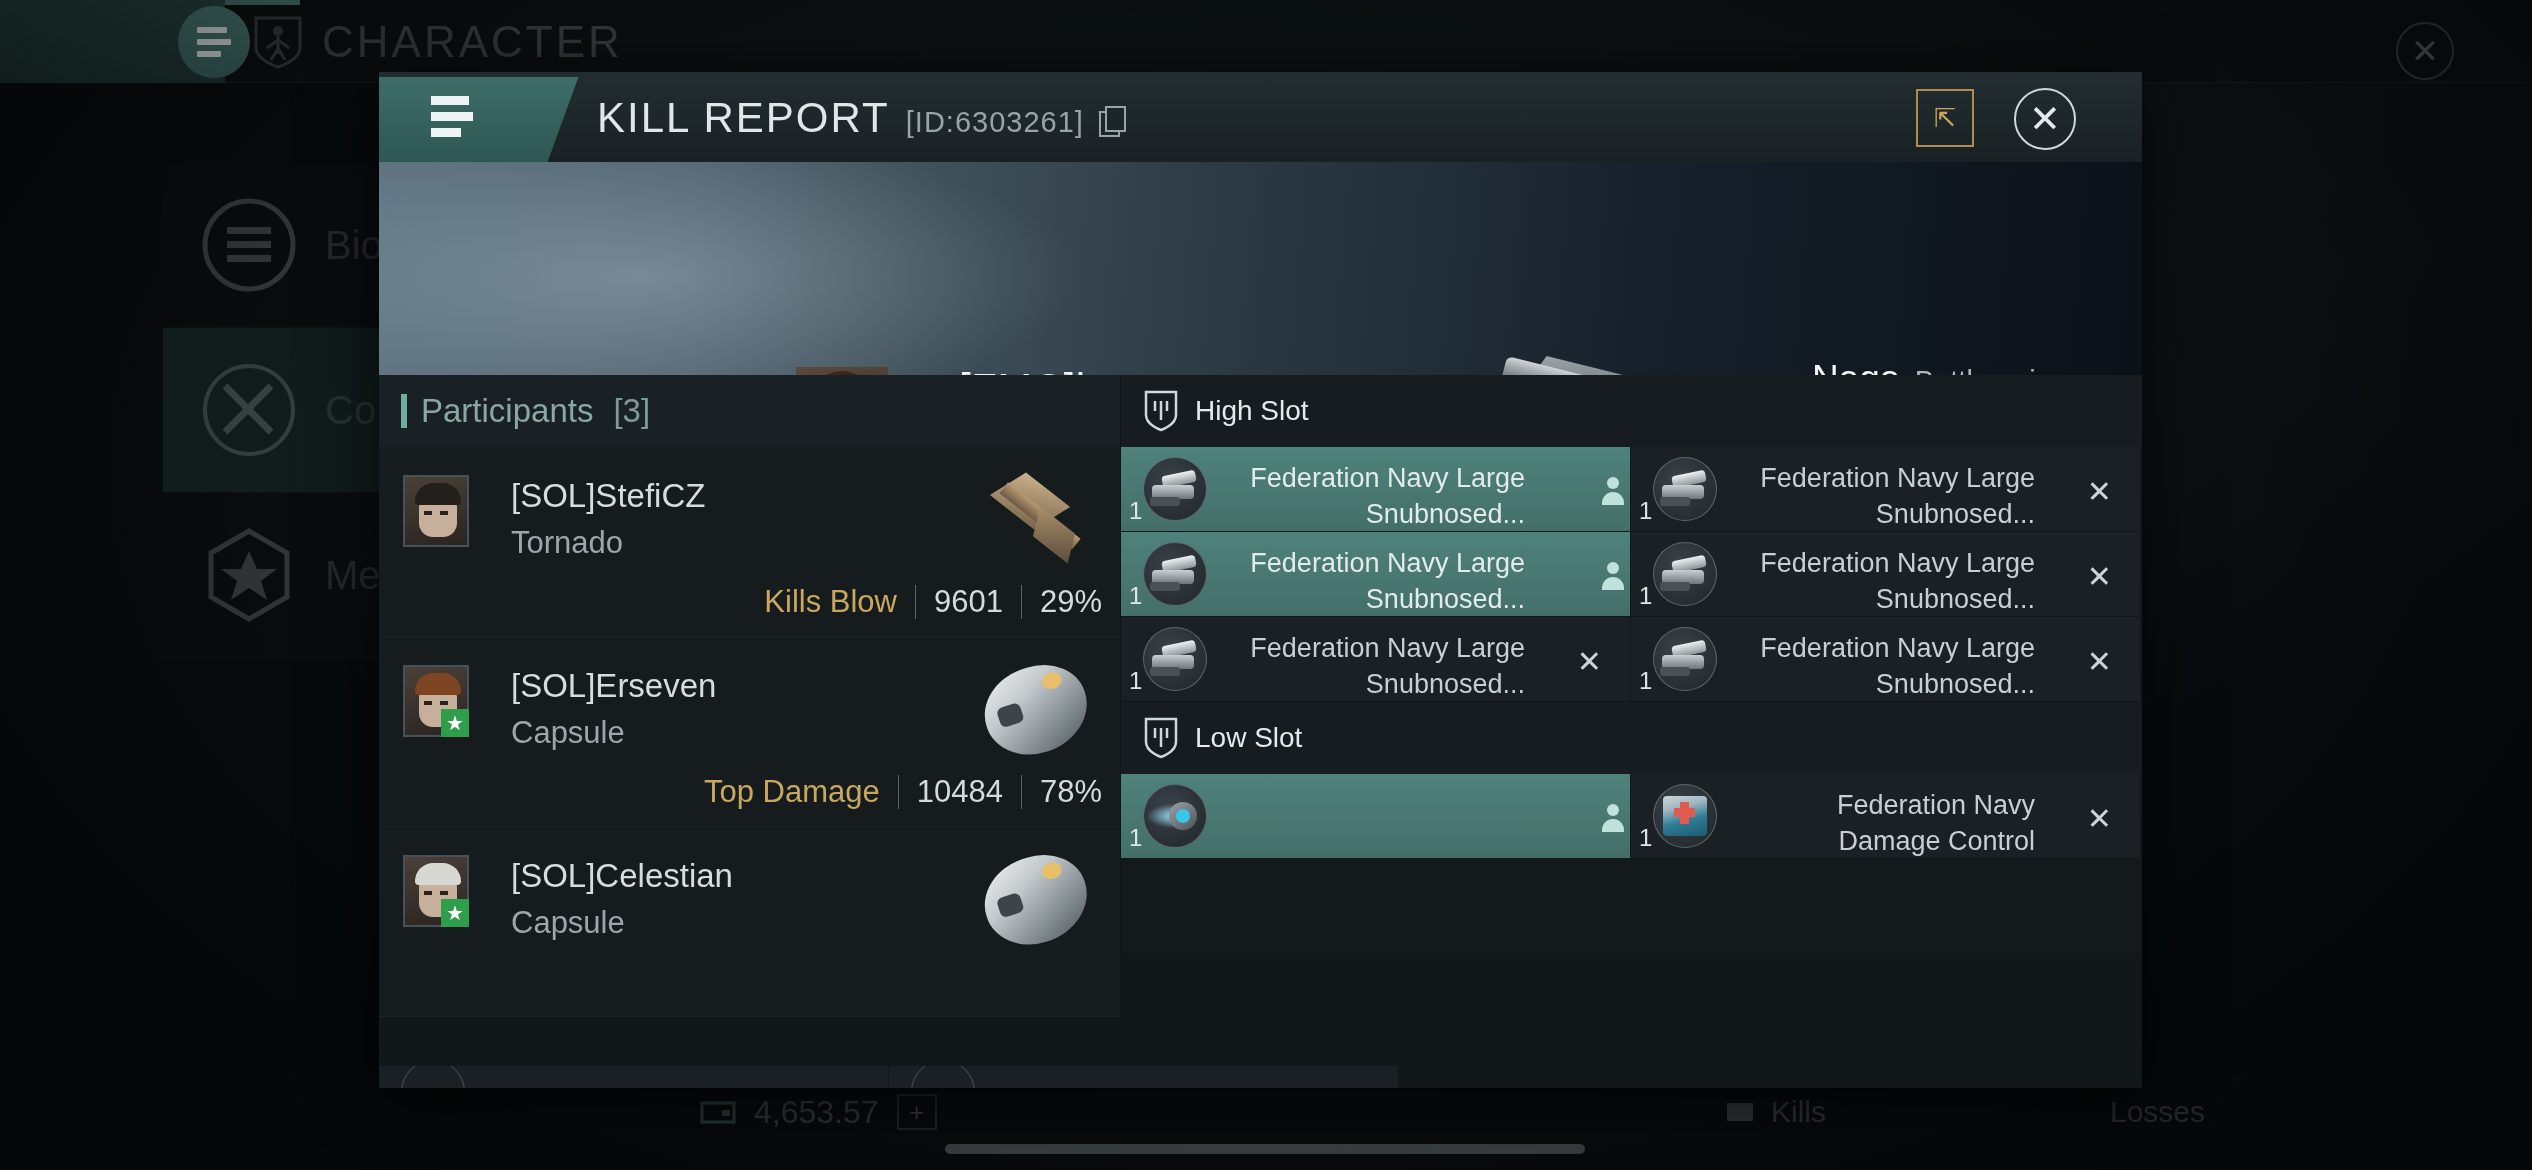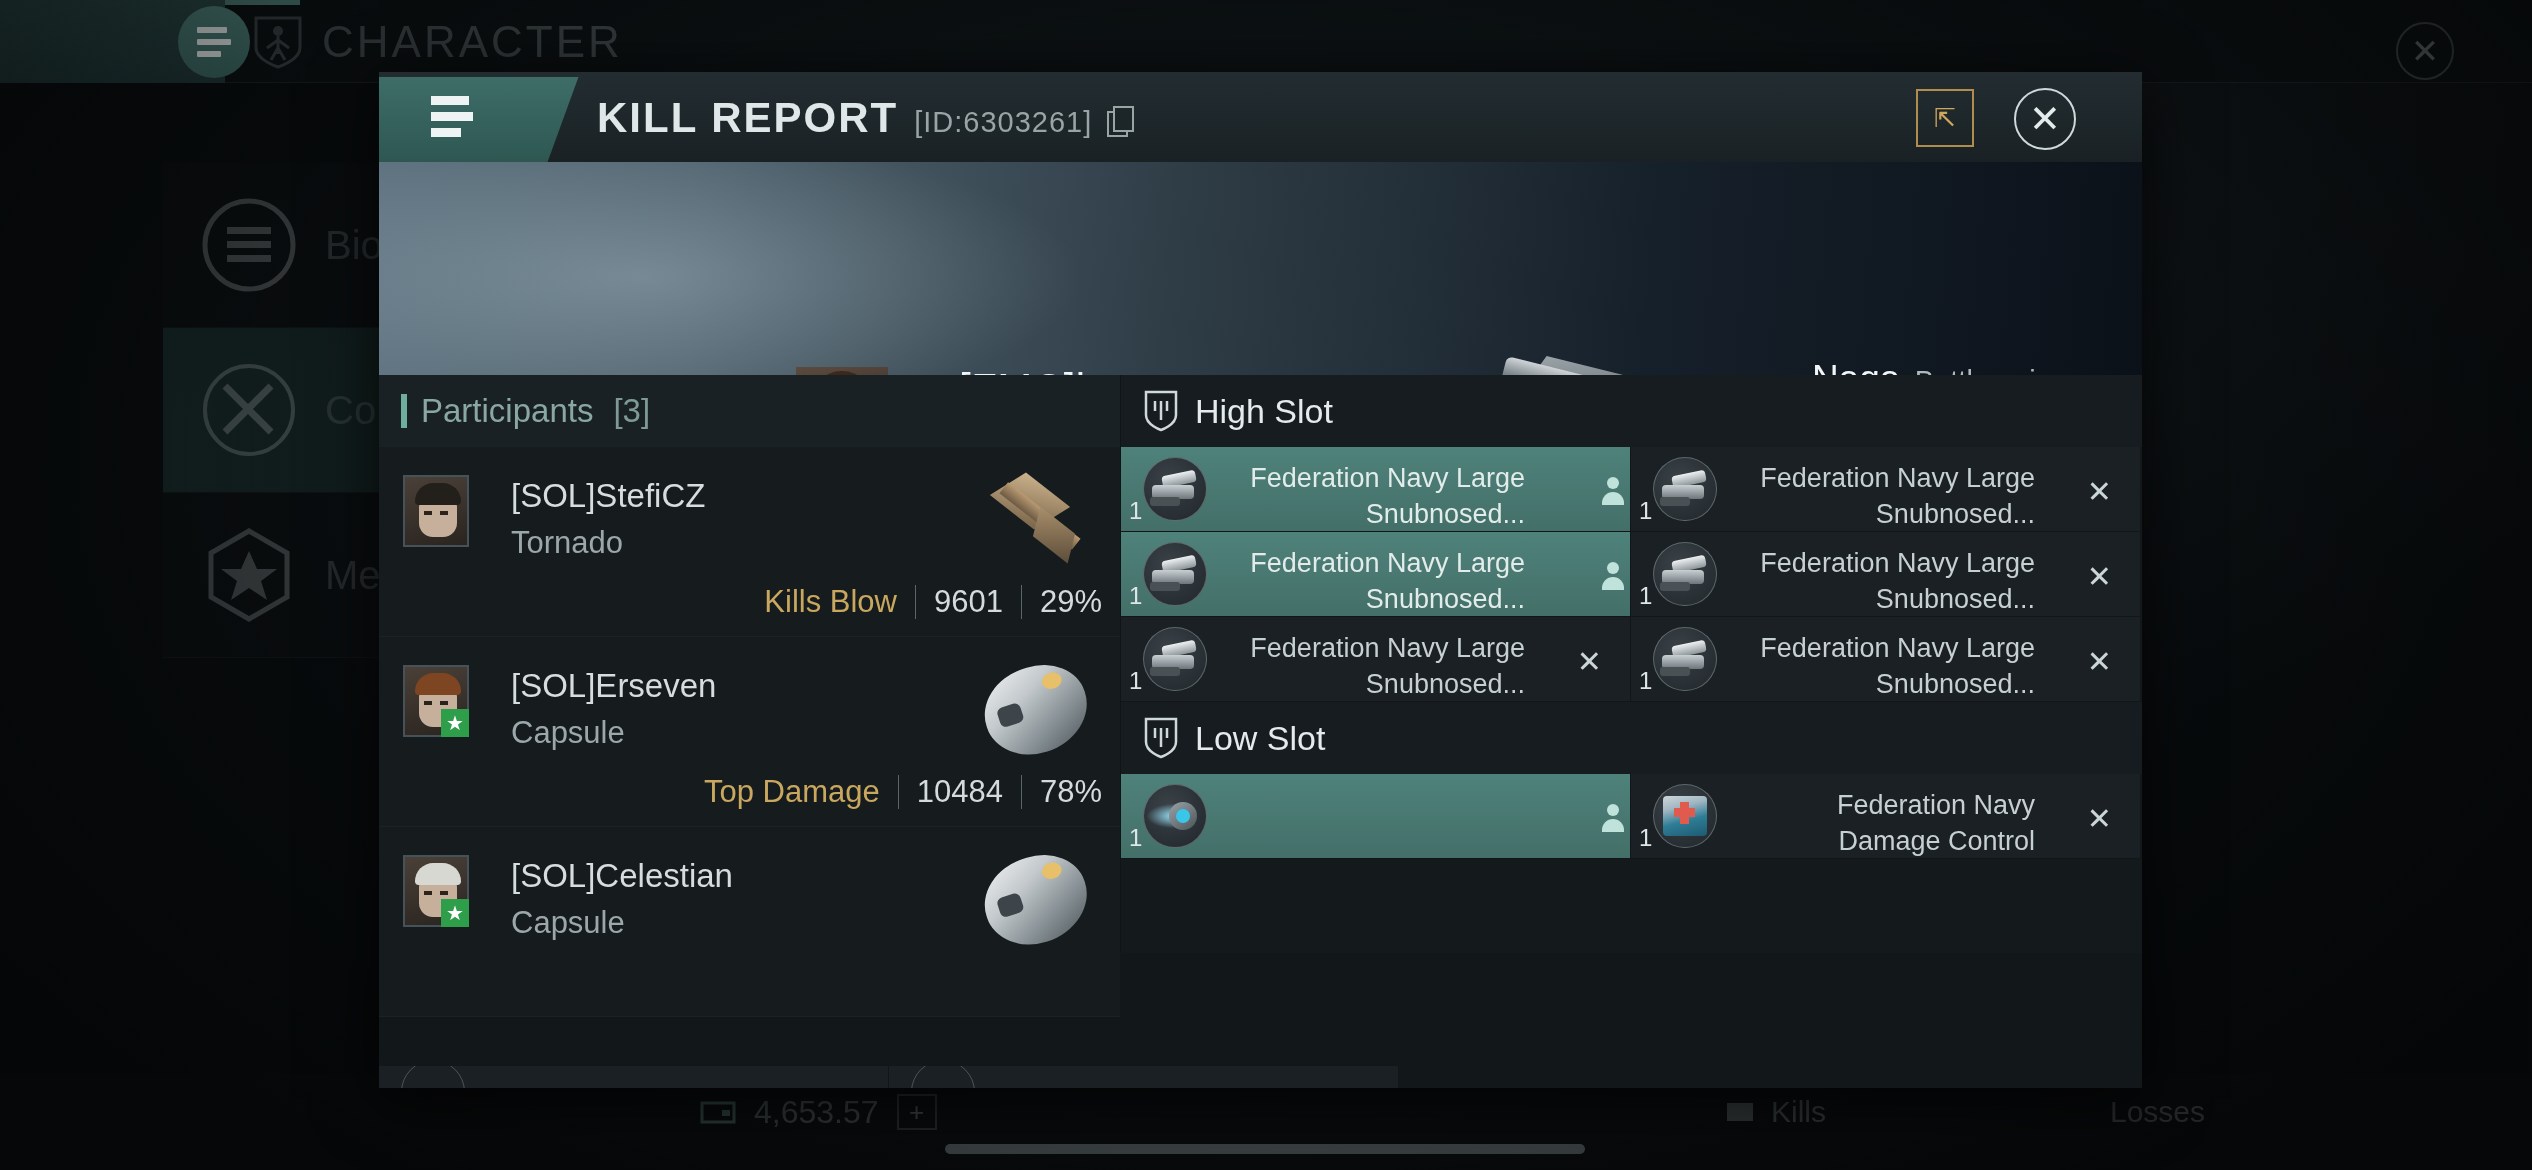--- a/index.html
+++ b/index.html
@@ -62,21 +62,21 @@
       background:linear-gradient(180deg,#232d31,#192124); }
   .kr-menu { position:absolute; left:0; top:5px; width:150px; height:85px;
       background:linear-gradient(180deg,#3e6d67,#2e5752); }
   .kr-menu::after{ content:""; position:absolute; right:-34px; top:0; width:70px; height:85px;
       background:linear-gradient(180deg,#3e6d67,#2e5752); transform:skewX(-20deg); }
   .kr-menu-inner { position:absolute; left:52px; top:24px; width:42px; display:flex; flex-direction:column; gap:7px; z-index:2; }
   .kr-menu-inner i { display:block; height:9px; background:#eef4f3; }
   .kr-menu-inner i:nth-child(1){ width:38px; } .kr-menu-inner i:nth-child(2){ width:42px; } .kr-menu-inner i:nth-child(3){ width:30px; }
 
   .kr-title { position:absolute; left:218px; top:22px; display:flex; align-items:baseline; gap:16px; z-index:2; }
-  .kr-title .t { font-size:42px; letter-spacing:2px; color:#dfe7e8;font-weight:bold; }
+  .kr-title .t { font-size:42px; letter-spacing:2px; color:#dfe7e8; }
   .kr-title .id { font-size:29px; color:#98a4a6; letter-spacing:1px; }
   .copy-ico { display:inline-block; width:26px; height:30px; position:relative; margin-left:6px; top:4px; }
   .copy-ico::before { content:""; position:absolute; left:0; top:5px; width:17px; height:22px; border:2px solid #98a4a6; }
   .copy-ico::after { content:""; position:absolute; left:6px; top:0; width:17px; height:22px; border:2px solid #98a4a6; background:#1c2528; }
 
   .kr-share { position:absolute; right:168px; top:17px; width:58px; height:58px; border:2px solid #b08d4e;
       display:flex; align-items:center; justify-content:center; z-index:2; }
   .kr-share span { color:#cfa65d; font-size:26px; line-height:1; }
   .kr-close { position:absolute; right:66px; top:16px; width:62px; height:62px; border-radius:50%;
       border:2px solid #cfd8da; display:flex; align-items:center; justify-content:center; z-index:2; }
@@ -146,21 +146,21 @@
   .tornado .bm { position:absolute; left:18px; top:40px; width:92px; height:14px;
       background:linear-gradient(180deg,#b99a72,#6d5a44); transform:rotate(38deg); }
   .tornado .wg { position:absolute; left:26px; top:12px; width:56px; height:40px;
       background:linear-gradient(150deg,#cbb18c,#7a6549); transform:rotate(38deg) skewX(-20deg); }
   .tornado .tl { position:absolute; left:56px; top:52px; width:44px; height:28px;
       background:linear-gradient(150deg,#a88f6b,#5d4d3a); transform:rotate(38deg) skewX(24deg); }
 
   
   .right-pane { width:1021px; background:#14191c; }
   .slot-head { height:72px; background:#161c1f; display:flex; align-items:center; padding-left:22px; gap:16px; }
-  .slot-head .txt { font-size:34px; color:#e4ebec; }
+  .slot-head .txt { font-size:28px; color:#e4ebec; }
   .shield-ico { width:36px; height:44px; position:relative; }
 
   .mod-grid { display:flex; flex-wrap:wrap; }
   .mod-cell { width:510px; height:85px; position:relative; display:flex; align-items:center;
       border-bottom:1px solid #11161a; border-right:1px solid #11161a; background:#1a2023; }
   .mod-cell.hl { background:linear-gradient(180deg,#4e827a,#446f69); }
   .mod-ico { position:absolute; left:22px; top:10px; width:64px; height:64px; border-radius:50%;
       border:1px solid rgba(190,210,205,.35); display:flex; align-items:center; justify-content:center; overflow:hidden; }
   .mod-ico.dark { background:radial-gradient(circle at 40% 35%, #3a4248, #20262a); }
   .mod-qty { position:absolute; left:8px; bottom:6px; font-size:24px; color:#dfe6e8; }

